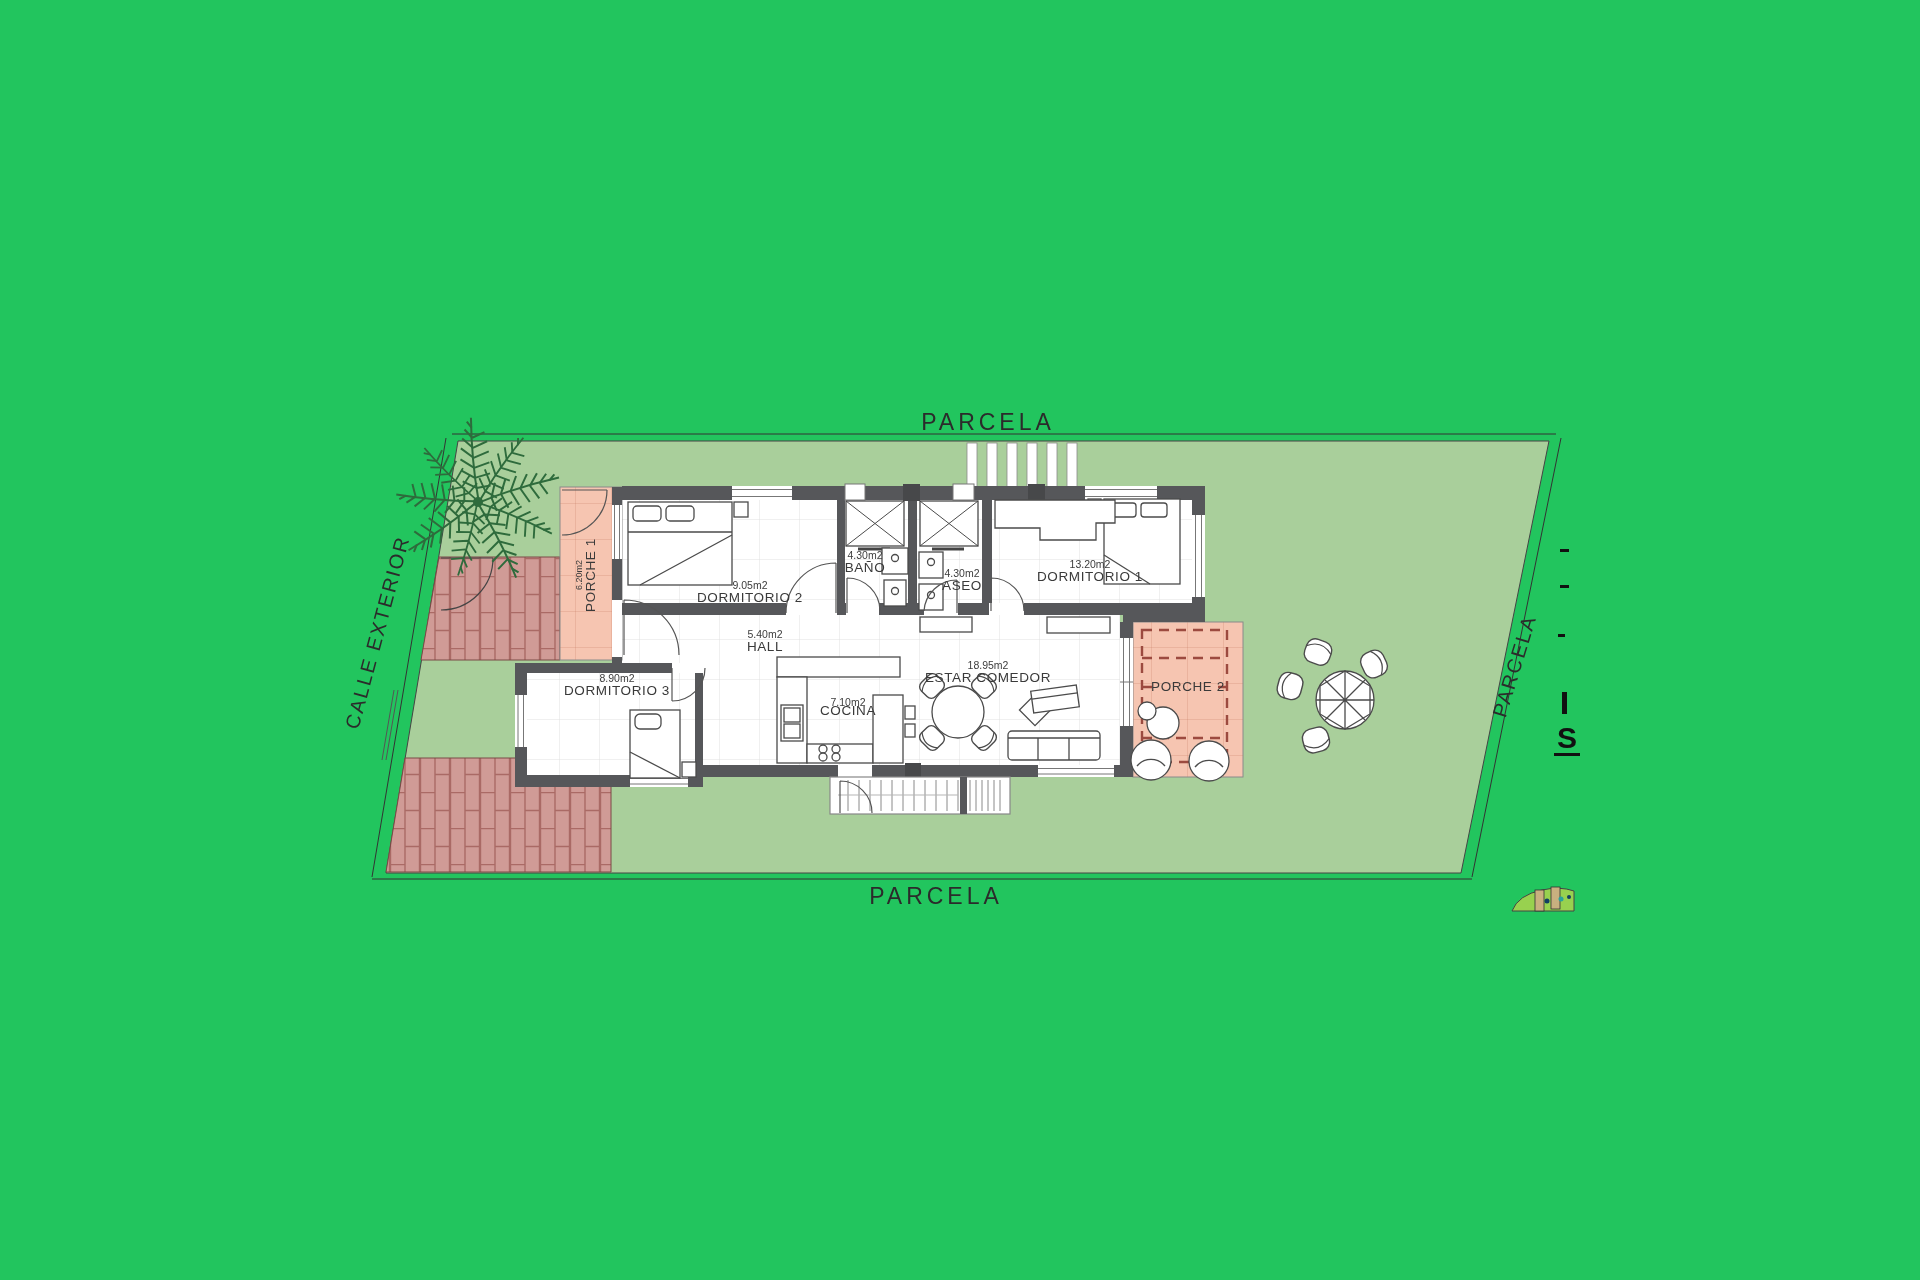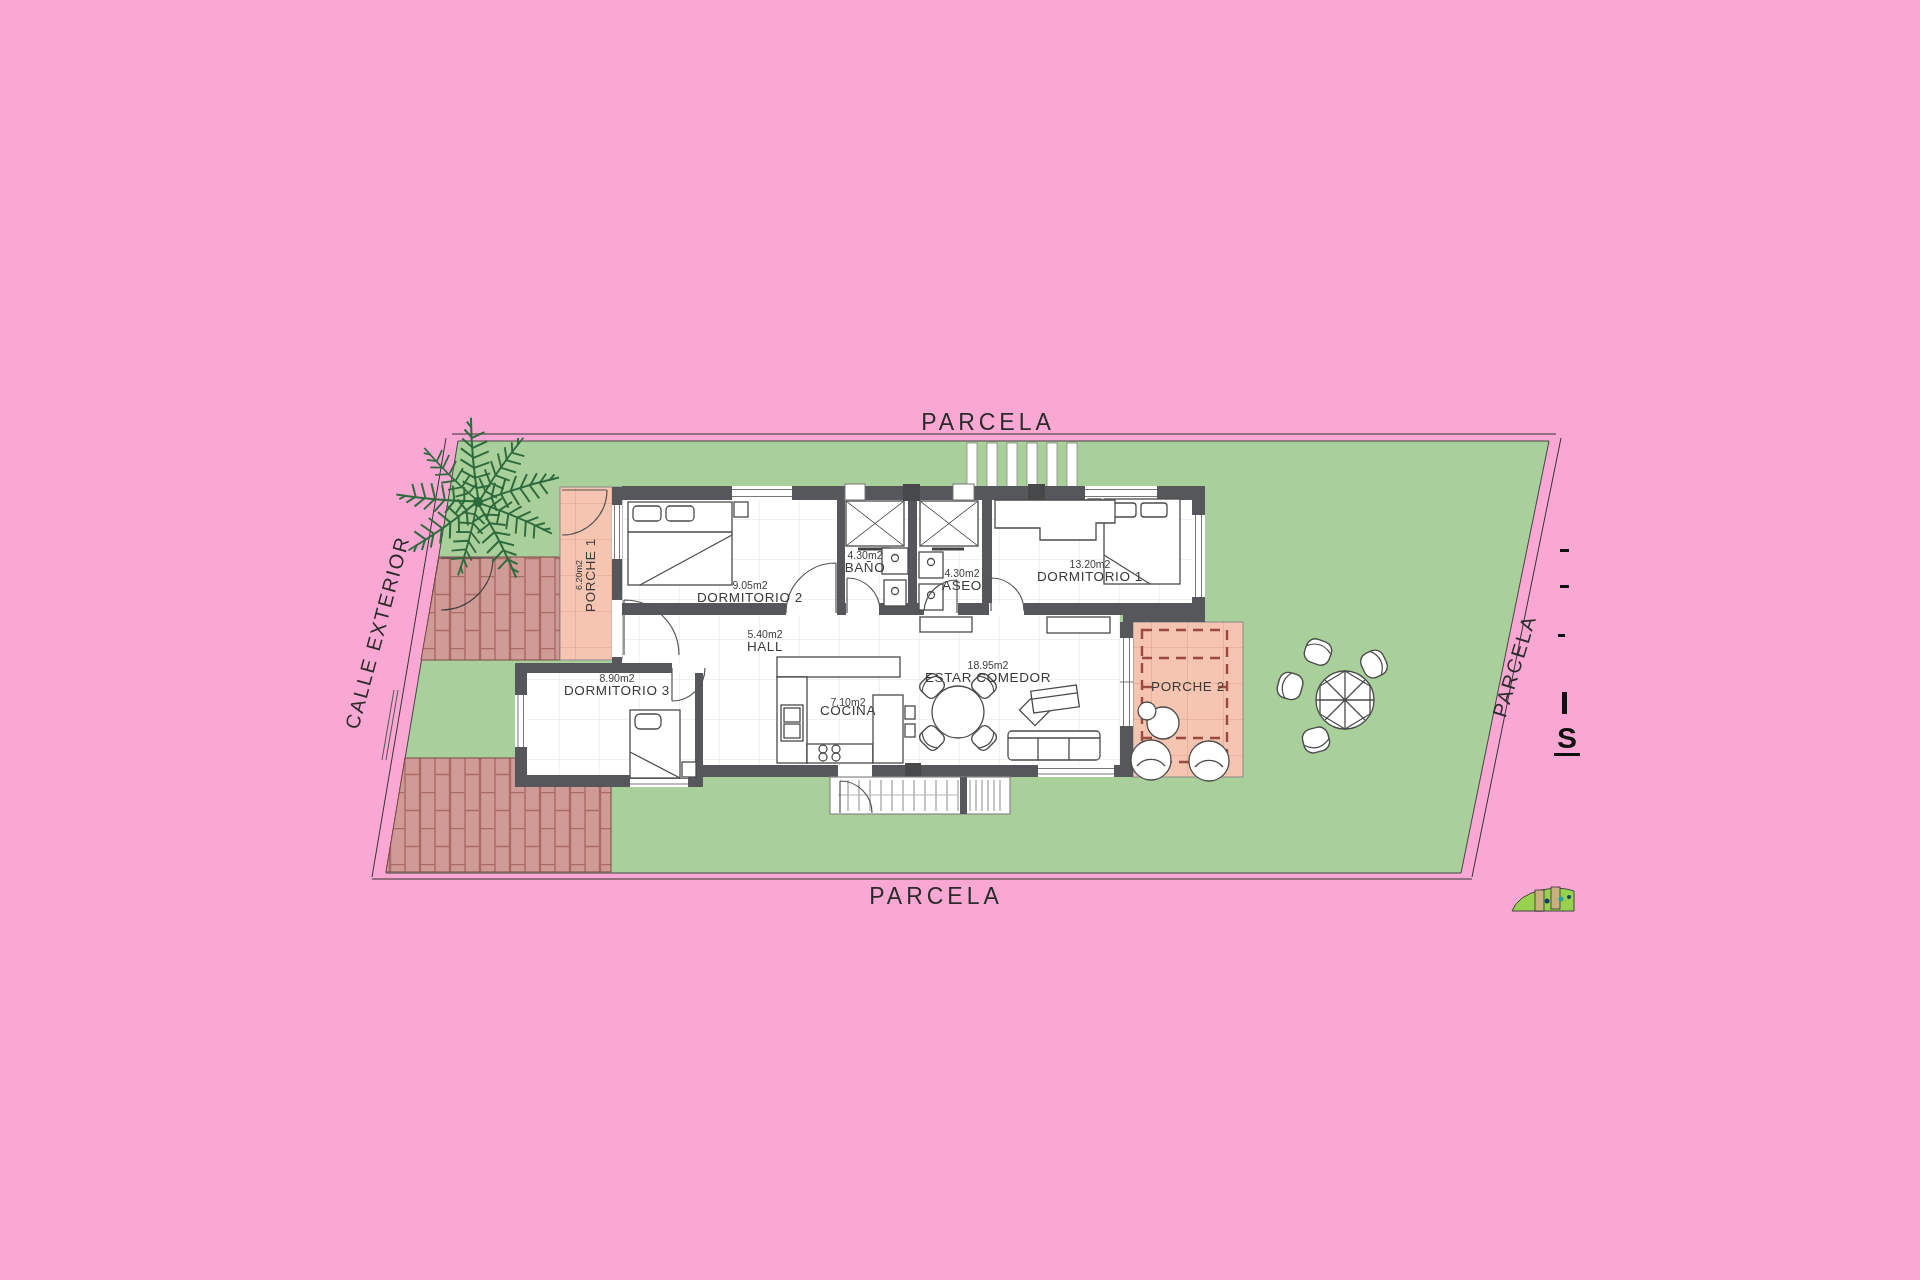--- a/index.html
+++ b/index.html
@@ -1,16 +1,16 @@
 <!DOCTYPE html>
 <html><head>
 <meta charset="utf-8">
 <style>
   html,body{margin:0;padding:0;background:#fff;}
-  .canvas{position:relative;width:1920px;height:1280px;background:#f9a8d4;overflow:hidden;}
+  .canvas{position:relative;width:1920px;height:1280px;background:#22c55e;overflow:hidden;}
   svg{display:block;}
   text{font-family:"Liberation Sans","DejaVu Sans",sans-serif;fill:#333;}
   .room-name{font-size:13.5px;letter-spacing:.6px;fill:#3a3a3a;}
   .room-area{font-size:10.5px;fill:#3c3c3c;}
   .site-label{font-size:23px;letter-spacing:4px;fill:#2b2b2b;}
   .site-label-rot{font-size:20px;letter-spacing:2px;fill:#2b2b2b;}
   .frag{font-size:30px;font-weight:bold;fill:#111;}
 </style>
 </head>
 <body>

